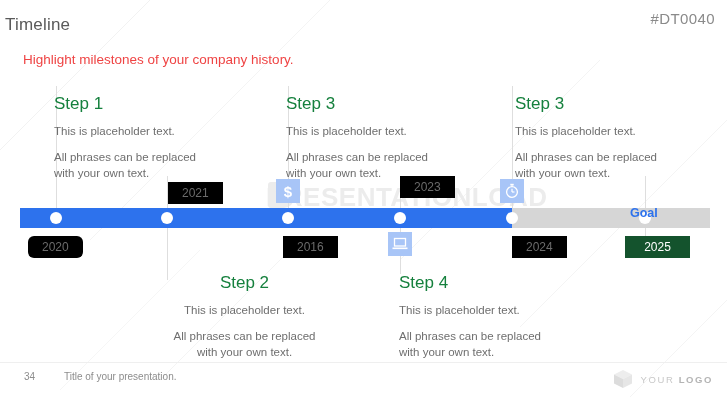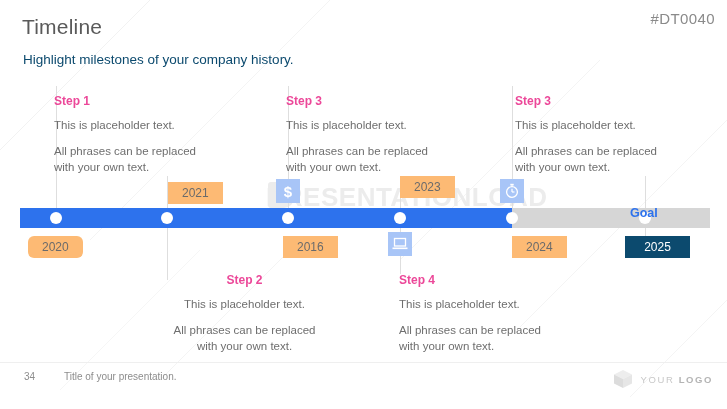--- a/index.html
+++ b/index.html
@@ -10,26 +10,26 @@
     position:relative;
     overflow:hidden;
     -webkit-font-smoothing:antialiased;
   }
 
   
   .deco { position:absolute; inset:0; pointer-events:none; z-index:0; }
 
   
   .slide-title {
-    position:absolute; left:22px; top:15px;
-    font-size:21px; font-weight:400; color:#5a5a5a; letter-spacing:.2px;
+    position:absolute; left:5px; top:15px;
+    font-size:17px; font-weight:400; color:#5a5a5a; letter-spacing:.2px;
   }
   .slide-subtitle {
     position:absolute; left:23px; top:52px;
-    font-size:13.5px; font-weight:400; color:#0c4a6e;
+    font-size:13.5px; font-weight:400; color:#ef4444;
   }
   .doc-code {
     position:absolute; right:12px; top:10px;
     font-size:15px; color:#8a8a8a; letter-spacing:.4px;
   }
 
   
   .watermark {
     position:absolute; left:266px; top:182px;
     font-size:26px; font-weight:700; letter-spacing:.5px;
@@ -49,37 +49,37 @@
     position:absolute; top:4px; width:12px; height:12px; margin-left:-6px;
     background:#ffffff; border-radius:50%; z-index:5;
   }
 
   
   .conn { position:absolute; width:1px; background:#dedede; z-index:2; }
 
   
   .year {
     position:absolute; height:22px; line-height:22px;
-    background:#fdba74; color:#6b6b6b; font-size:12px;
+    background:#000000; color:#6b6b6b; font-size:12px;
     padding:0 14px; z-index:4; white-space:nowrap;
   }
-  .year.goal-year { background:#0c4a6e; color:#ffffff; }
+  .year.goal-year { background:#14532d; color:#ffffff; }
 
   
   .badge {
     position:absolute; width:24px; height:24px; margin-left:-12px;
     background:#a8c5f7; z-index:6;
     display:flex; align-items:center; justify-content:center;
   }
   .badge svg { display:block; }
   .badge .dollar { font-size:15px; font-weight:700; color:#ffffff; line-height:1; }
 
   
   .step { position:absolute; z-index:4; width:185px; }
-  .step-label { font-size:12px; font-weight:700; color:#ec4899; margin-bottom:9px; }
+  .step-label { font-size:17px; font-weight:400; color:#15803d; margin-bottom:9px; }
   .step-line { font-size:11.5px; color:#6e6e6e; line-height:1.45; }
   .step-line.spaced { margin-top:9px; }
 
   .goal-label {
     position:absolute; z-index:4;
     font-size:12.5px; font-weight:700; color:#2d72ed;
   }
 
   
   .footer-rule { position:absolute; left:0; right:0; top:362px; height:1px; background:#efefef; }

